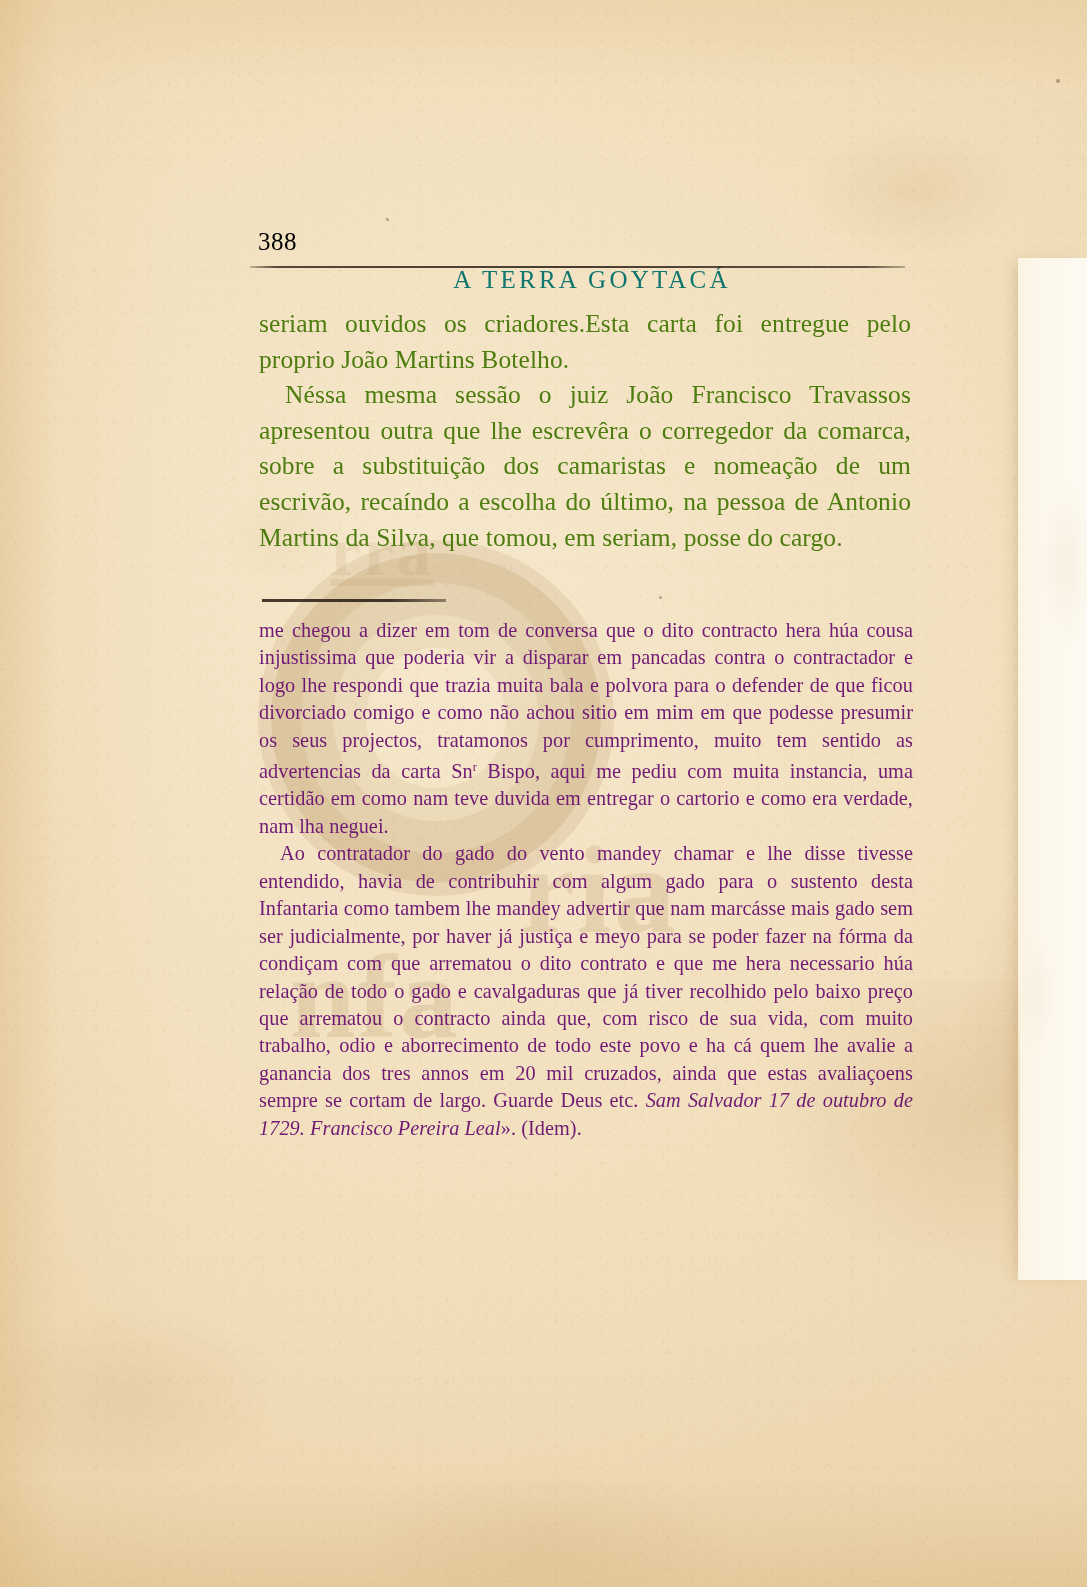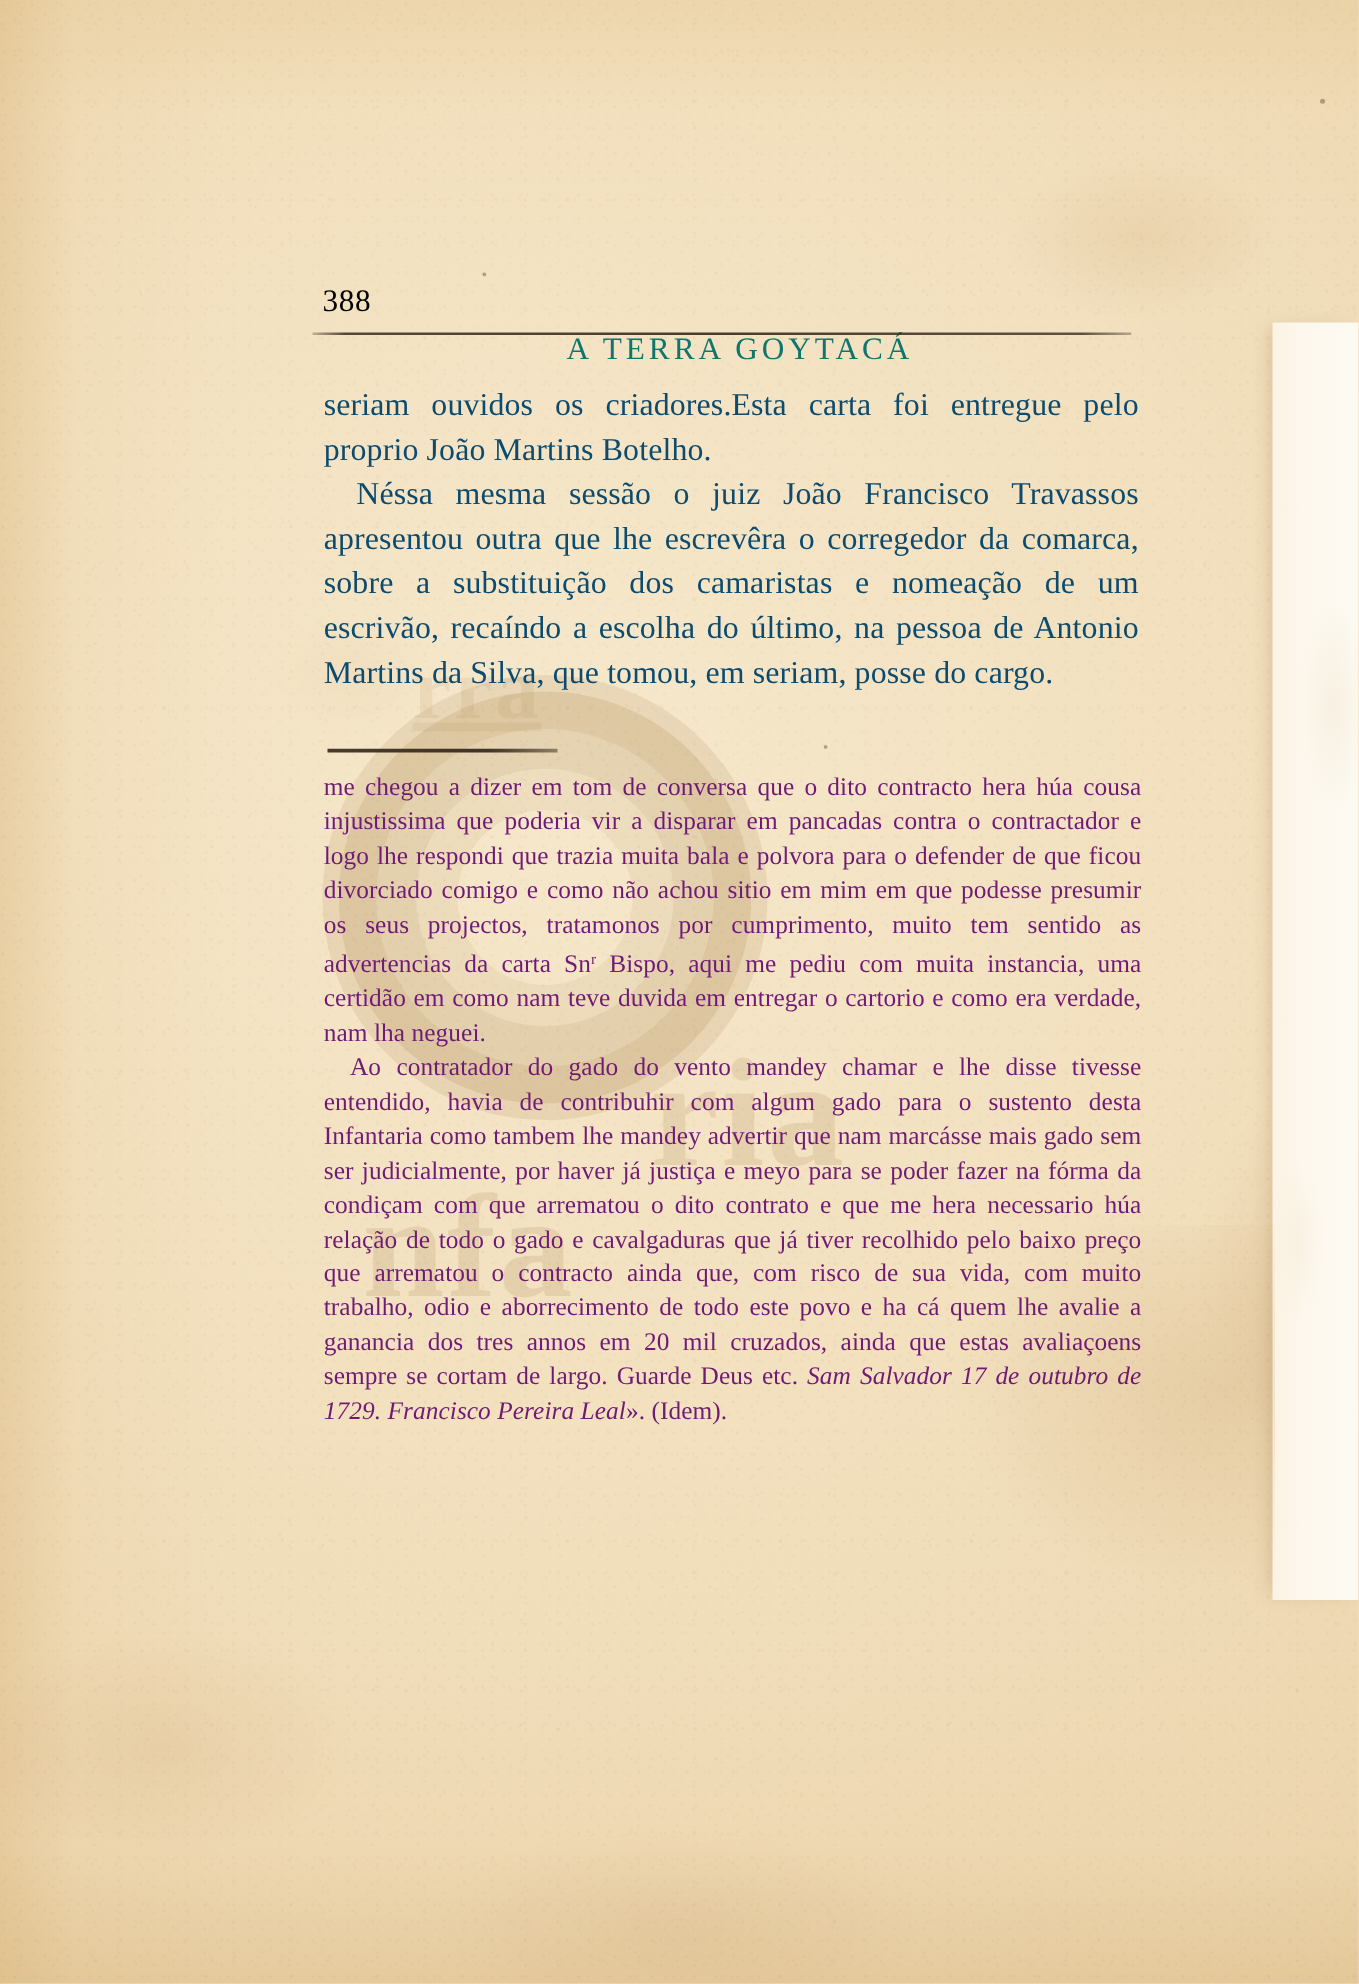--- a/index.html
+++ b/index.html
@@ -188,21 +188,21 @@
         rgba(70,56,41,0.35) 100%);
   }
 
   .body-main {
     position: absolute;
     left: 259px;
     top: 306px;
     width: 652px;
     font-size: 25.5px;
     line-height: 35.6px;
-    color: #0c4a6e;
+    color: #4d7c0f;
     text-align: justify;
     text-justify: inter-word;
     letter-spacing: 0.1px;
   }
   .body-main p { margin: 0; }
   .body-main p.indent { text-indent: 26px; }
 
   .rule-short {
     position: absolute;
     left: 262px;

